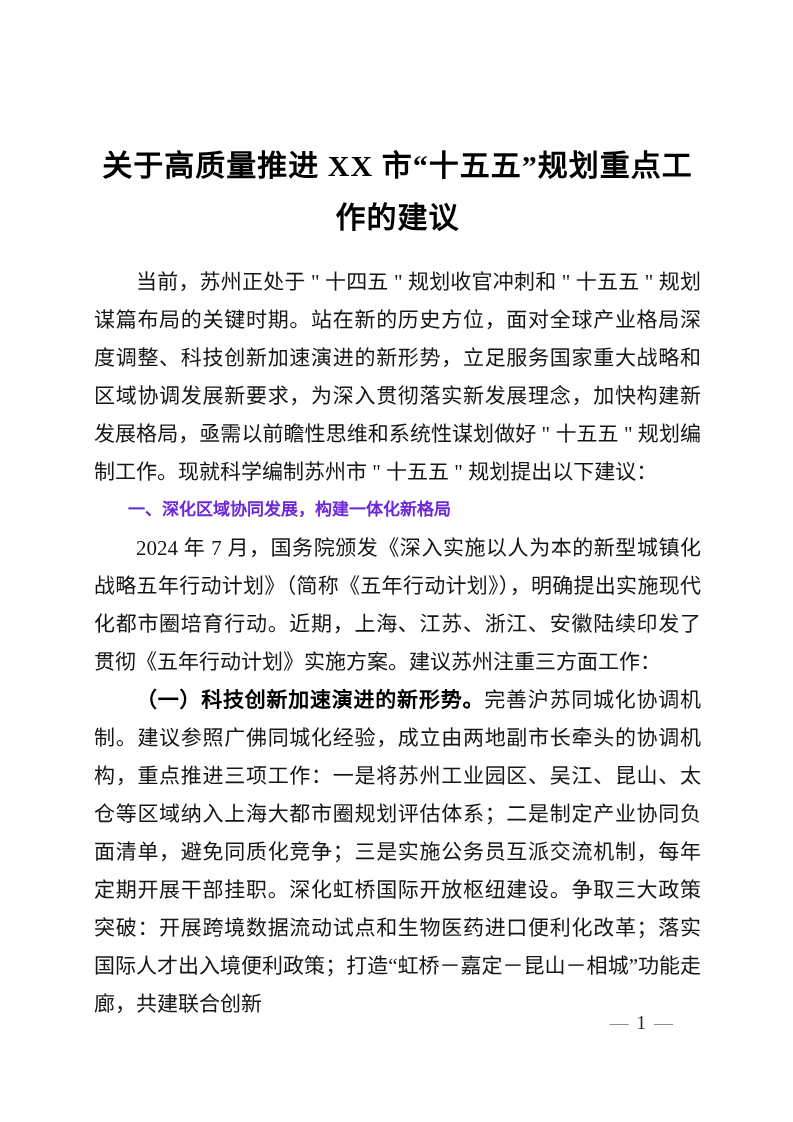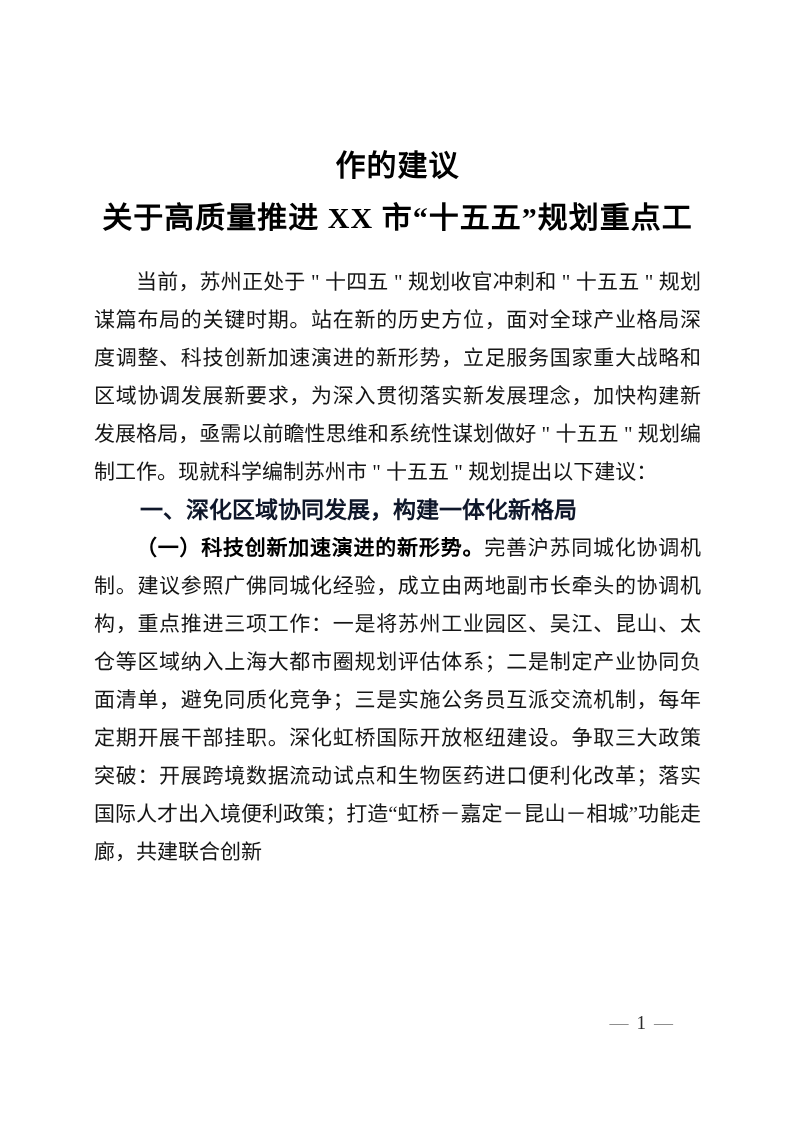--- a/index.html
+++ b/index.html
@@ -41,24 +41,24 @@
     color: #151515;
   }
   .body-text p {
     margin: 0;
     padding: 0;
     text-indent: 2em;
   }
   .sec-heading {
     margin: 0;
     text-indent: 2em;
-    font-size: 23px;
+    font-size: 17px;
     line-height: 38px;
     font-weight: 700;
-    color: #0f172a;
+    color: #6d28d9;
     font-family: "Liberation Sans", "DejaVu Sans", sans-serif;
   }
   .lead-bold {
     font-weight: 700;
     color: #000;
   }
   .page-num {
     position: absolute;
     top: 1010px;
     right: 118px;
@@ -76,29 +76,30 @@
     padding: 0 6px;
   }
 </style>
 </head>
 <body>
 
 <div class="page">
   <div class="content">
 
     <div class="doc-title">
+      <div>关于高质量推进 XX 市“十五五”规划重点工</div>
       <div>作的建议</div>
-      <div>关于高质量推进 XX 市“十五五”规划重点工</div>
     </div>
 
     <div class="body-text">
       <p>当前，苏州正处于 " 十四五 " 规划收官冲刺和 " 十五五 " 规划谋篇布局的关键时期。站在新的历史方位，面对全球产业格局深度调整、科技创新加速演进的新形势，立足服务国家重大战略和区域协调发展新要求，为深入贯彻落实新发展理念，加快构建新发展格局，亟需以前瞻性思维和系统性谋划做好 " 十五五 " 规划编制工作。现就科学编制苏州市 " 十五五 " 规划提出以下建议：</p>
 
       <p class="sec-heading">一、深化区域协同发展，构建一体化新格局</p>
 
+      <p>2024 年 7 月，国务院颁发《深入实施以人为本的新型城镇化战略五年行动计划》（简称《五年行动计划》），明确提出实施现代化都市圈培育行动。近期，上海、江苏、浙江、安徽陆续印发了贯彻《五年行动计划》实施方案。建议苏州注重三方面工作：</p>
 
       <p><span class="lead-bold">（一）科技创新加速演进的新形势。</span><span>完善沪苏同城化协调机制。建议参照广佛同城化经验，成立由两地副市长牵头的协调机构，重点推进三项工作：一是将苏州工业园区、吴江、昆山、太仓等区域纳入上海大都市圈规划评估体系；二是制定产业协同负面清单，避免同质化竞争；三是实施公务员互派交流机制，每年定期开展干部挂职。深化虹桥国际开放枢纽建设。争取三大政策突破：开展跨境数据流动试点和生物医药进口便利化改革；落实国际人才出入境便利政策；打造“虹桥－嘉定－昆山－相城”功能走廊，共建联合创新</span></p>
     </div>
   </div>
 
   <div class="page-num">
     <span class="dash">—</span><span class="num">1</span><span class="dash">—</span>
   </div>
 </div>
 

